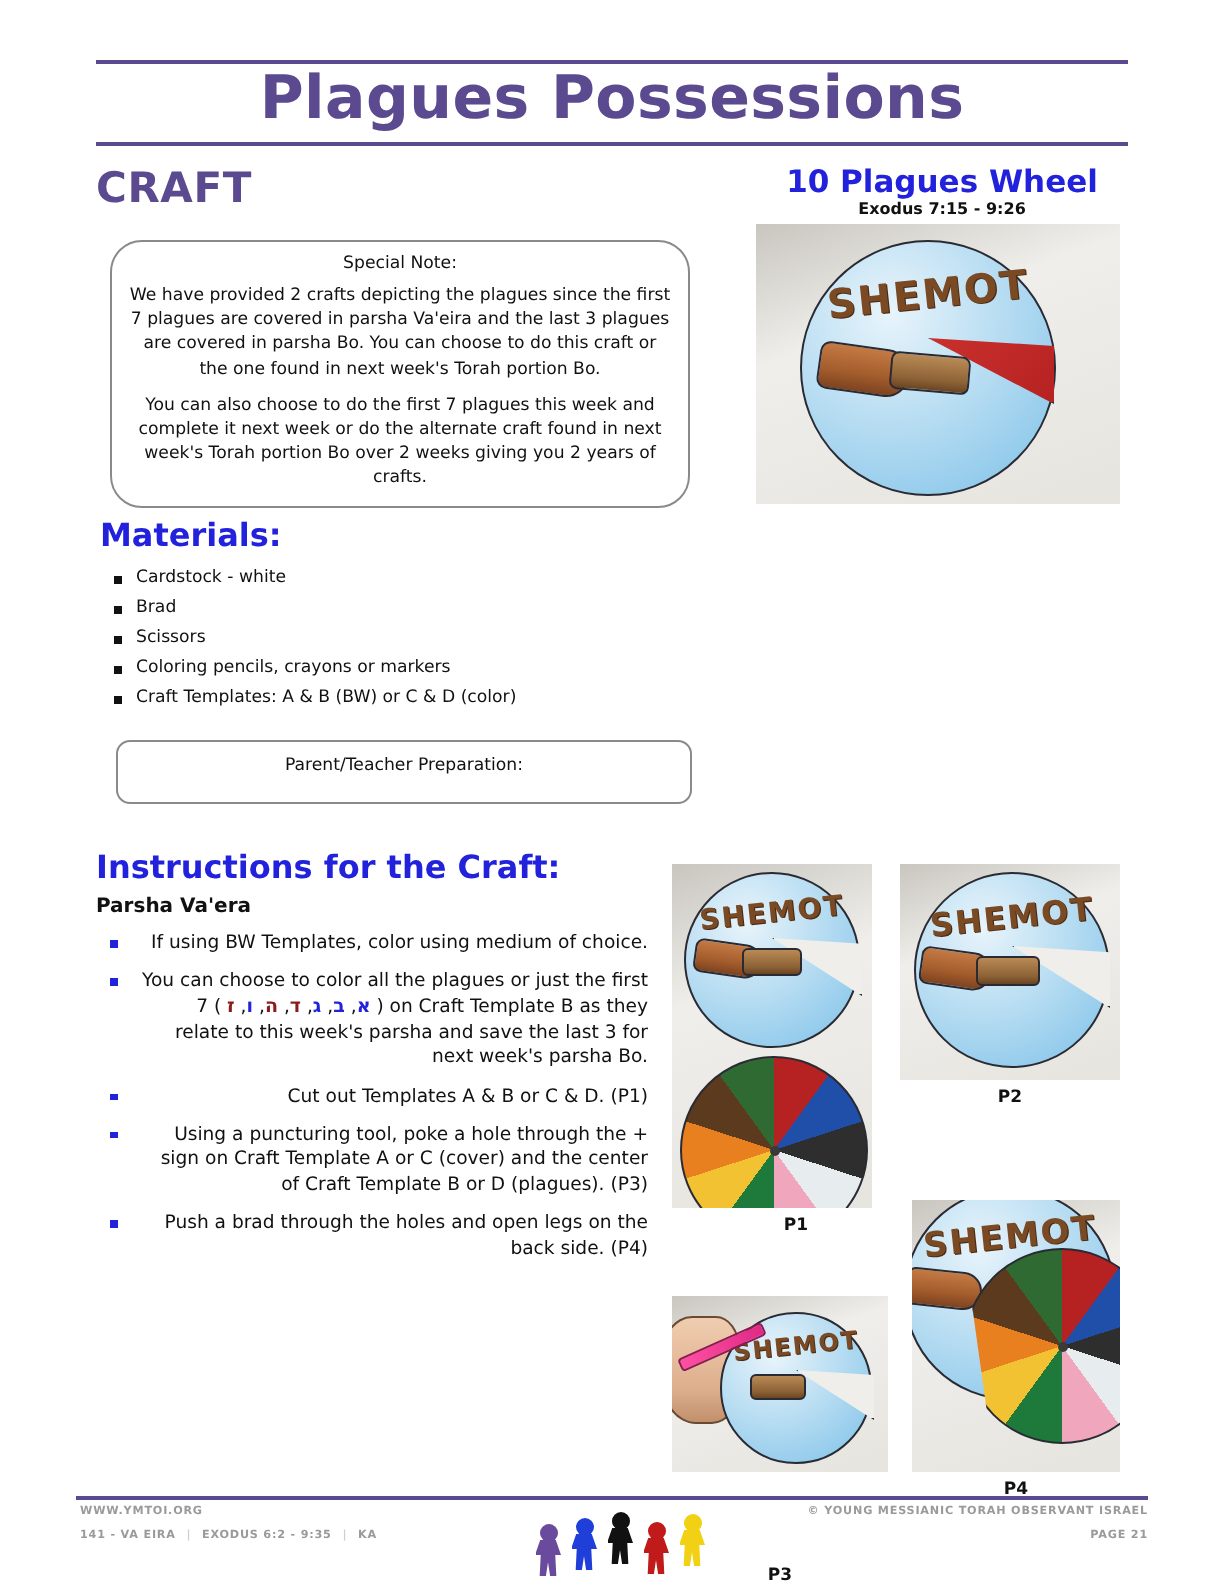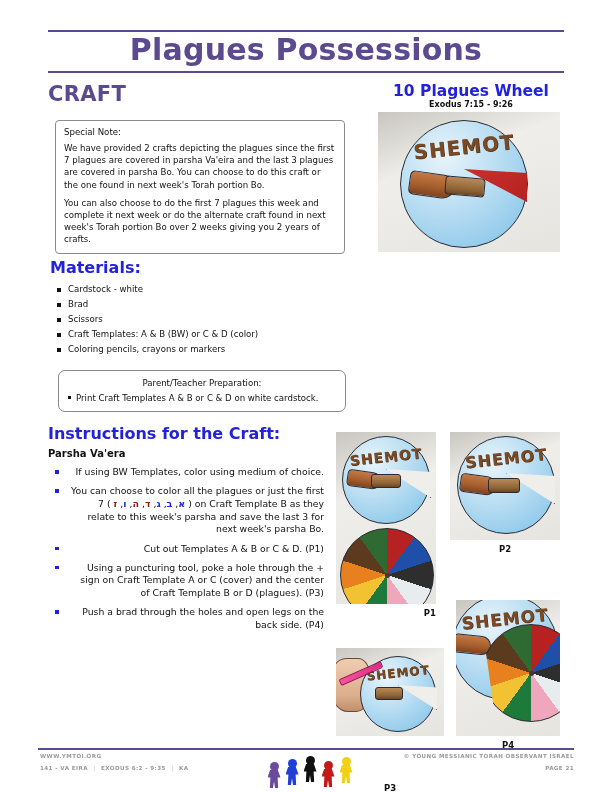--- a/index.html
+++ b/index.html
@@ -72,24 +72,25 @@
     font-weight: bold;
   }
 
   
   #special-note-box {
     position: absolute;
     left: 55px;
     top: 120px;
     width: 290px;
     border: 1px solid #8a8a8a;
-    border-radius: 4px;
+    border-radius: 16px;
     padding: 6px 8px 7px 8px;
     box-sizing: border-box;
     background: #ffffff;
+    text-align: center;
   }
   .note-label {
     font-size: 8.6px;
     color: #111;
     margin-bottom: 5px;
   }
   .note-para {
     font-size: 8.6px;
     color: #111;
     line-height: 1.42;
@@ -222,21 +223,21 @@
     font-size: 8.5px;
     color: #111;
     font-weight: bold;
     text-align: center;
   }
   #photo-hero { left: 378px; top: 112px; width: 182px; height: 140px; }
   #photo-p1   { left: 336px; top: 432px; width: 100px; height: 172px; }
   #photo-p2   { left: 450px; top: 432px; width: 110px; height: 108px; }
   #photo-p3   { left: 336px; top: 648px; width: 108px; height: 88px; }
   #photo-p4   { left: 456px; top: 600px; width: 104px; height: 136px; }
-  #cap-p1 { left: 336px; top: 608px; width: 100px; text-align: right; }
+  #cap-p1 { left: 348px; top: 608px; width: 100px; }
   #cap-p2 { left: 450px; top: 544px; width: 110px; }
   #cap-p3 { left: 336px; top: 783px; width: 108px; }
   #cap-p4 { left: 456px; top: 740px; width: 104px; }
 
   
   .sky {
     position: absolute; left: 0; top: 0; right: 0; bottom: 0;
     background: linear-gradient(160deg,#c9c6c0 0%,#efeeea 35%,#e6e4df 100%);
   }
   .wheel-disc {
@@ -391,27 +392,26 @@
   <div class="note-label">Special Note:</div>
   <div class="note-para">We have provided 2 crafts depicting the plagues since the first 7 plagues are covered in parsha Va'eira and the last 3 plagues are covered in parsha Bo. You can choose to do this craft or the one found in next week's Torah portion Bo.</div>
   <div class="note-para">You can also choose to do the first 7 plagues this week and complete it next week or do the alternate craft found in next week's Torah portion Bo over 2 weeks giving you 2 years of crafts.</div>
 </div>
 
 <div id="materials-heading">Materials:</div>
 <ul id="materials-list">
   <li>Cardstock - white</li>
   <li>Brad</li>
   <li>Scissors</li>
+  <li>Coloring pencils, crayons or markers</li>
   <li>Craft Templates: A &amp; B (BW) or C &amp; D (color)</li>
-  <li>Coloring pencils, crayons or markers</li>
 </ul>
 
 <div id="parent-prep-box">
   <div class="prep-label">Parent/Teacher Preparation:</div>
-  <div class="prep-item">Print Craft Templates A &amp; B or C &amp; D on white cardstock.</div>
 </div>
 
 <div id="instructions-heading">Instructions for the Craft:</div>
 <div id="parsha-heading">Parsha Va'era</div>
 <ul id="instructions-list">
   <li><span class="ins">If using BW Templates, color using medium of choice.</span></li>
   <li><span class="ins">You can choose to color all the plagues or just the first 7 ( <span class="heb" style="color: rgb(34, 34, 221);">א</span>, <span class="heb" style="color: rgb(34, 34, 221);">ב</span>, <span class="heb" style="color: rgb(34, 34, 221);">ג</span>, <span class="heb" style="color: rgb(139, 26, 26);">ד</span>, <span class="heb" style="color: rgb(139, 26, 26);">ה</span>, <span class="heb" style="color: rgb(34, 34, 221);">ו</span>, <span class="heb" style="color: rgb(139, 26, 26);">ז</span> ) on Craft Template B as they relate to this week's parsha and save the last 3 for next week's parsha Bo.</span></li>
   <li><span class="ins">Cut out Templates A &amp; B or C &amp; D. (P1)</span></li>
   <li><span class="ins">Using a puncturing tool, poke a hole through the + sign on Craft Template A or C (cover) and the center of Craft Template B or D (plagues). (P3)</span></li>
   <li><span class="ins">Push a brad through the holes and open legs on the back side. (P4)</span></li>

